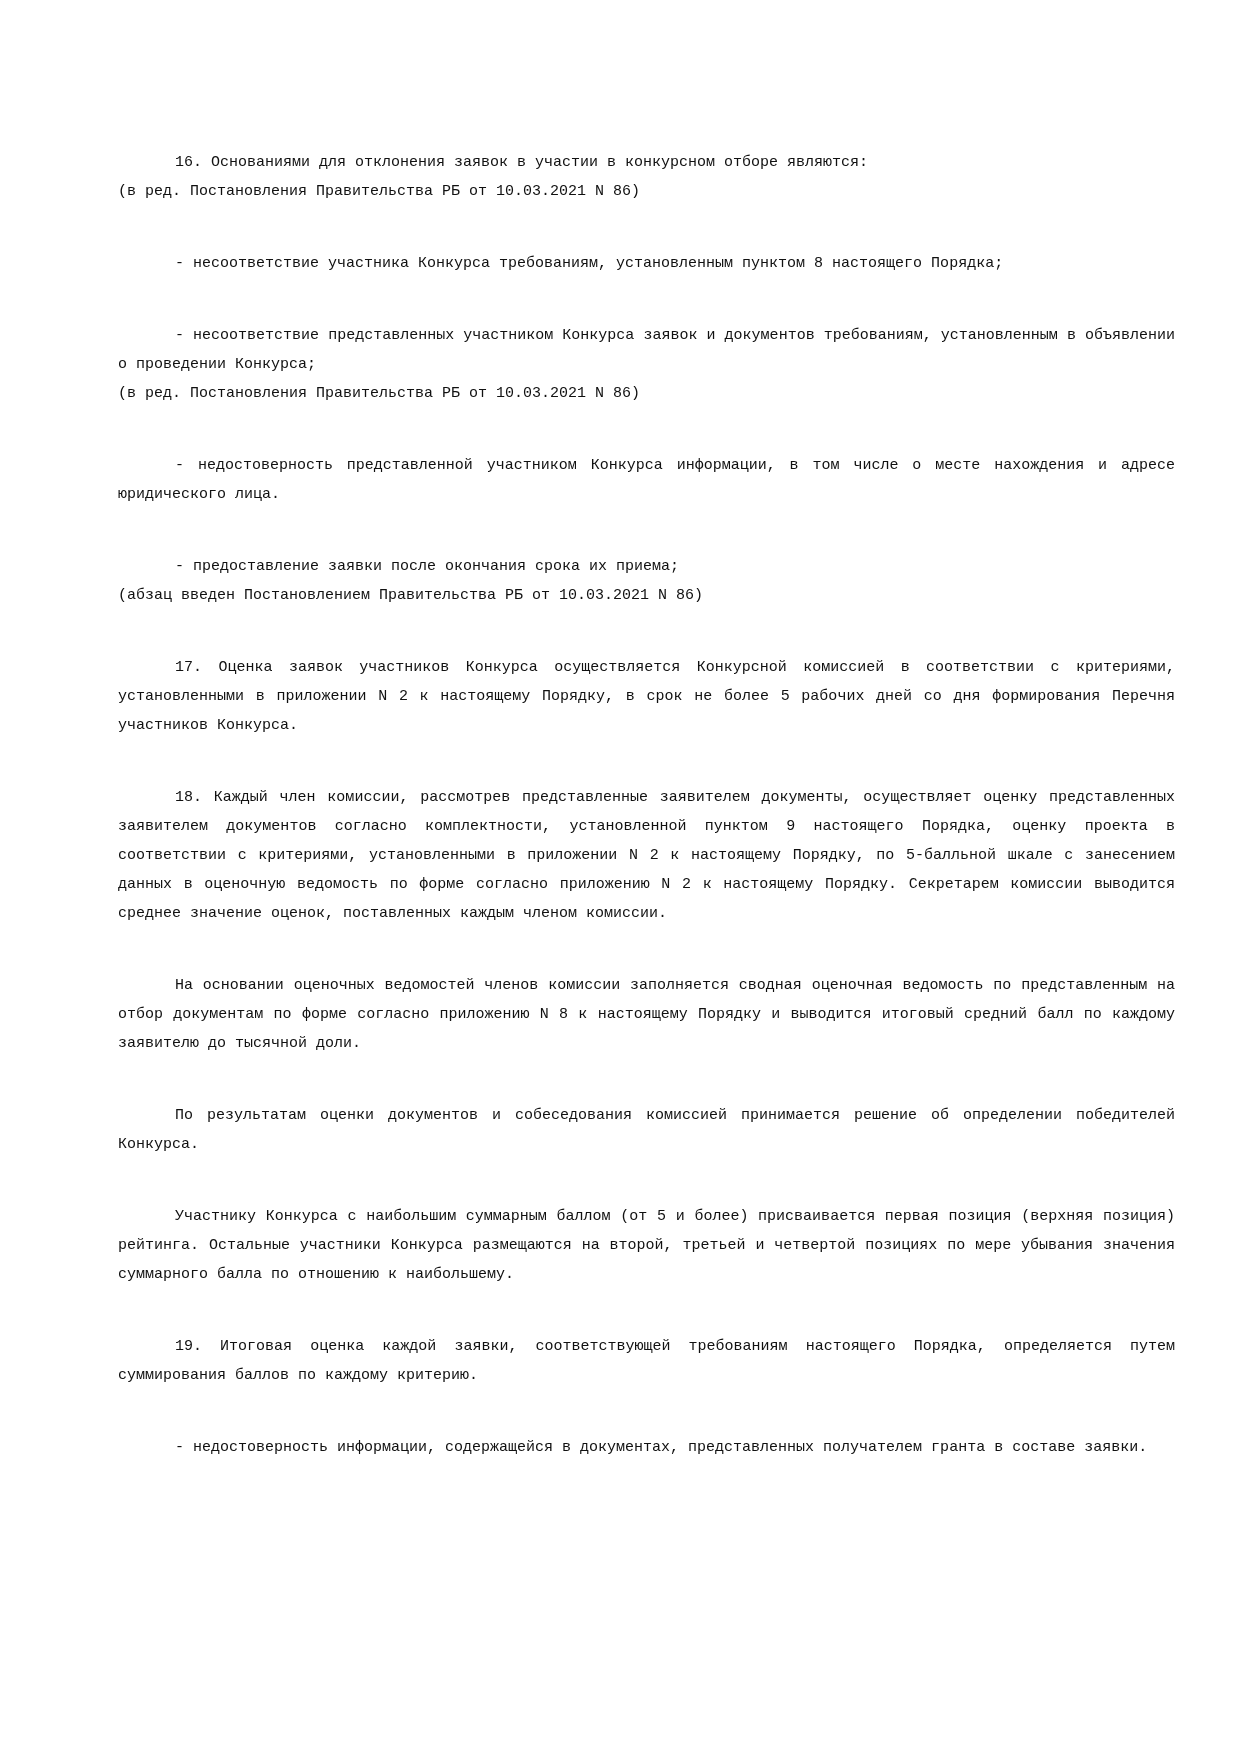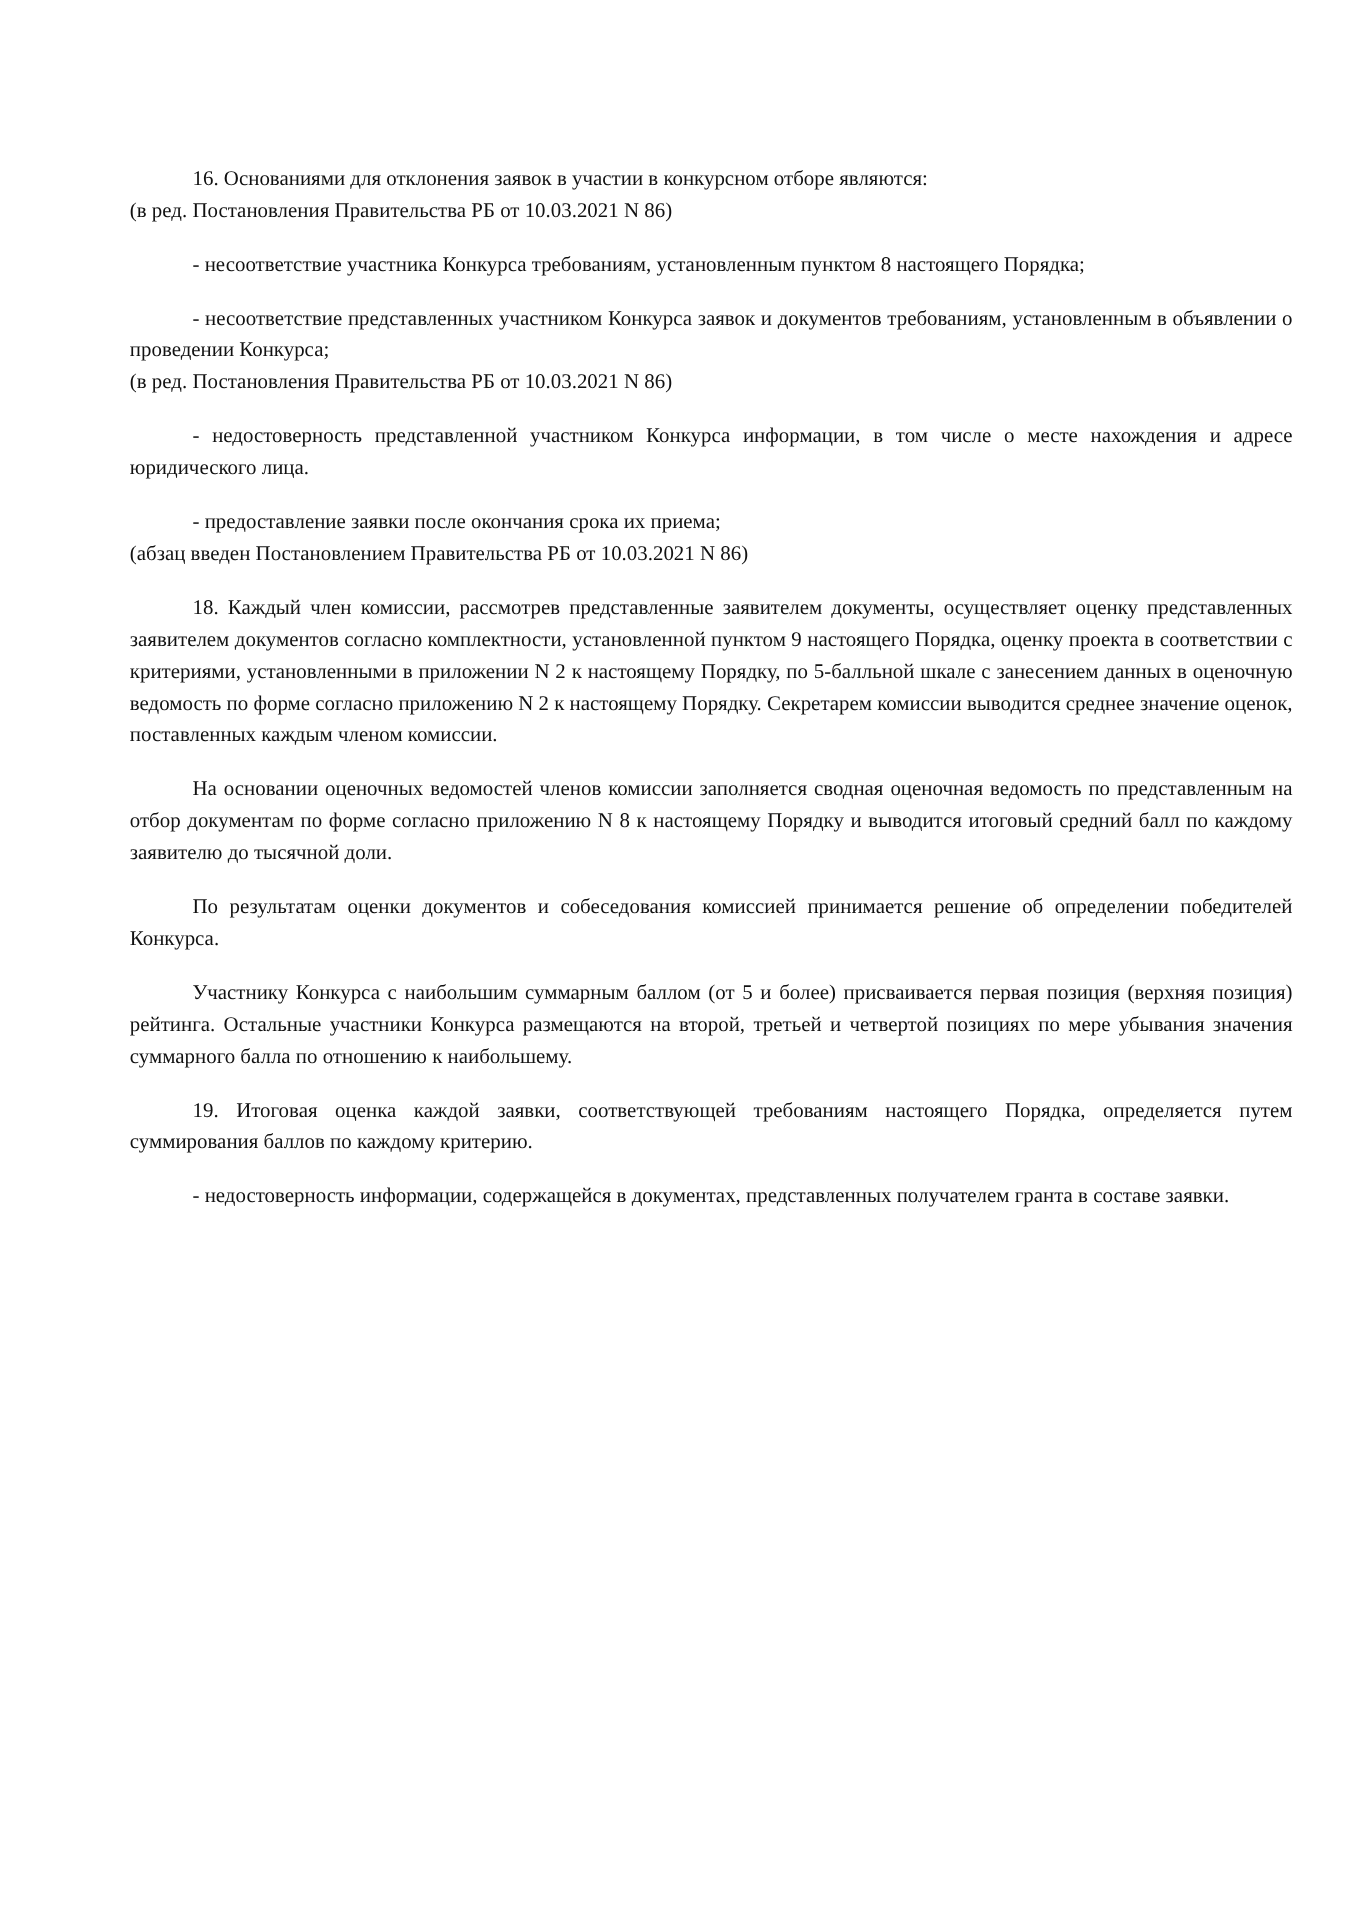--- a/index.html
+++ b/index.html
@@ -12,44 +12,46 @@
       color: #111111;
     }
     .page {
       position: absolute;
       left: 118px;
       top: 148px;
       width: 1057px;
     }
     p {
       margin: 0;
-      font-size: 19px;
+      font-size: 15px;
       line-height: 29px;
       text-align: justify;
+      font-family: Liberation Mono, monospace;
     }
     .indent { text-indent: 57px; }
-    .gap { margin-top: 20px; }
+    .gap { margin-top: 43px; }
   </style>
 </head>
 <body>
 
 <div class="page">
   <p class="indent">16. Основаниями для отклонения заявок в участии в конкурсном отборе являются:</p>
   <p>(в ред. Постановления Правительства РБ от 10.03.2021 N 86)</p>
 
   <p class="indent gap">- несоответствие участника Конкурса требованиям, установленным пунктом 8 настоящего Порядка;</p>
 
   <p class="indent gap">- несоответствие представленных участником Конкурса заявок и документов требованиям, установленным в объявлении о проведении Конкурса;</p>
   <p>(в ред. Постановления Правительства РБ от 10.03.2021 N 86)</p>
 
   <p class="indent gap">- недостоверность представленной участником Конкурса информации, в том числе о месте нахождения и адресе юридического лица.</p>
 
   <p class="indent gap">- предоставление заявки после окончания срока их приема;</p>
   <p>(абзац введен Постановлением Правительства РБ от 10.03.2021 N 86)</p>
 
+  <p class="indent gap">17. Оценка заявок участников Конкурса осуществляется Конкурсной комиссией в соответствии с критериями, установленными в приложении N 2 к настоящему Порядку, в срок не более 5 рабочих дней со дня формирования Перечня участников Конкурса.</p>
 
   <p class="indent gap">18. Каждый член комиссии, рассмотрев представленные заявителем документы, осуществляет оценку представленных заявителем документов согласно комплектности, установленной пунктом 9 настоящего Порядка, оценку проекта в соответствии с критериями, установленными в приложении N 2 к настоящему Порядку, по 5-балльной шкале с занесением данных в оценочную ведомость по форме согласно приложению N 2 к настоящему Порядку. Секретарем комиссии выводится среднее значение оценок, поставленных каждым членом комиссии.</p>
 
   <p class="indent gap">На основании оценочных ведомостей членов комиссии заполняется сводная оценочная ведомость по представленным на отбор документам по форме согласно приложению N 8 к настоящему Порядку и выводится итоговый средний балл по каждому заявителю до тысячной доли.</p>
 
   <p class="indent gap">По результатам оценки документов и собеседования комиссией принимается решение об определении победителей Конкурса.</p>
 
   <p class="indent gap">Участнику Конкурса с наибольшим суммарным баллом (от 5 и более) присваивается первая позиция (верхняя позиция) рейтинга. Остальные участники Конкурса размещаются на второй, третьей и четвертой позициях по мере убывания значения суммарного балла по отношению к наибольшему.</p>
 
   <p class="indent gap">19. Итоговая оценка каждой заявки, соответствующей требованиям настоящего Порядка, определяется путем суммирования баллов по каждому критерию.</p>

